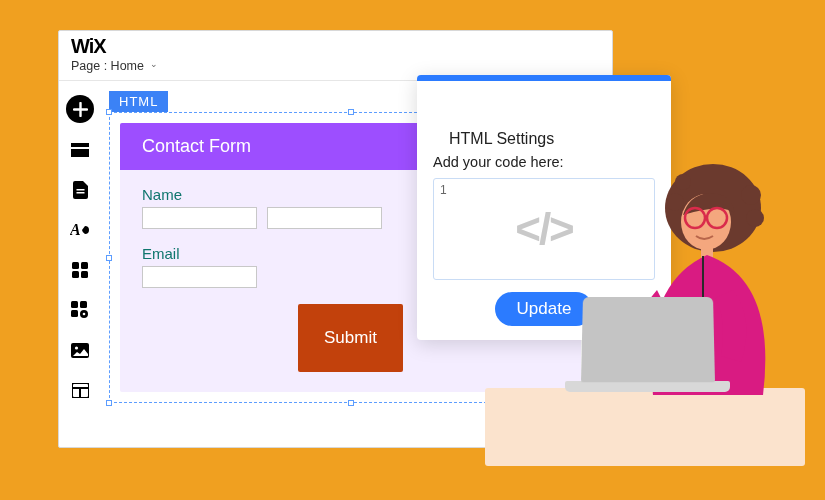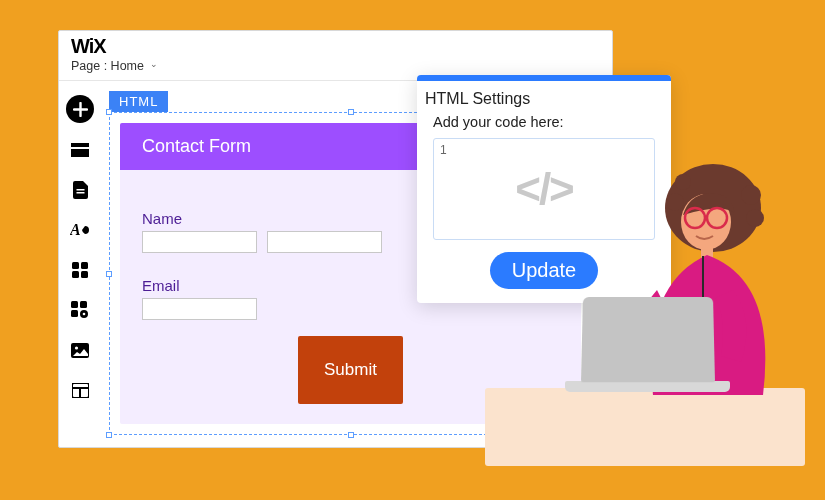--- a/index.html
+++ b/index.html
@@ -118,23 +118,22 @@
     color: #fff;
     font-weight: 400;
     font-size: 18px;
     padding: 13px 22px;
   }
   .cf-body {
     padding: 16px 22px 20px;
   }
   .cf-label {
     font-size: 15px;
-    color: #4c1d95;
+    color: #0f766e;
     margin-bottom: 4px;
-    margin-top: 24px;
   }
   .cf-row1 {
     display: flex;
     gap: 10px;
     margin-bottom: 16px;
   }
   .cf-input {
     border: 1px solid #c8c8c8;
     background: #fff;
     height: 22px;
@@ -162,21 +161,22 @@
     box-shadow: 0 4px 20px rgba(0,0,0,0.15);
   }
   .popup-bar {
     height: 6px;
     background: #2b7bff;
     border-radius: 4px 4px 0 0;
   }
   .popup-title {
     font-size: 16px;
     color: #222;
-    padding: 9px 8px 2px;
+    padding: 9px 32px 2px;
+    margin-top: 40px;
   }
   .popup-sub {
     font-size: 14.5px;
     color: #222;
     padding: 4px 16px 8px;
   }
   .code-box {
     margin: 0 16px;
     border: 1px solid #c9dcf5;
     border-radius: 3px;
@@ -196,21 +196,21 @@
   .code-glyph {
     color: #c9c9c9;
     font-size: 44px;
     font-weight: 700;
     letter-spacing: -2px;
   }
   .update-btn {
     background: #2b7bff;
     color: #fff;
     border: none;
-    font-size: 20px;
+    font-size: 17px;
     padding: 7px 22px;
     border-radius: 20px;
     margin: 12px auto 14px;
     display: block;
     cursor: pointer;
   }
   
   .desk {
     position: absolute;
     right: 20px;

